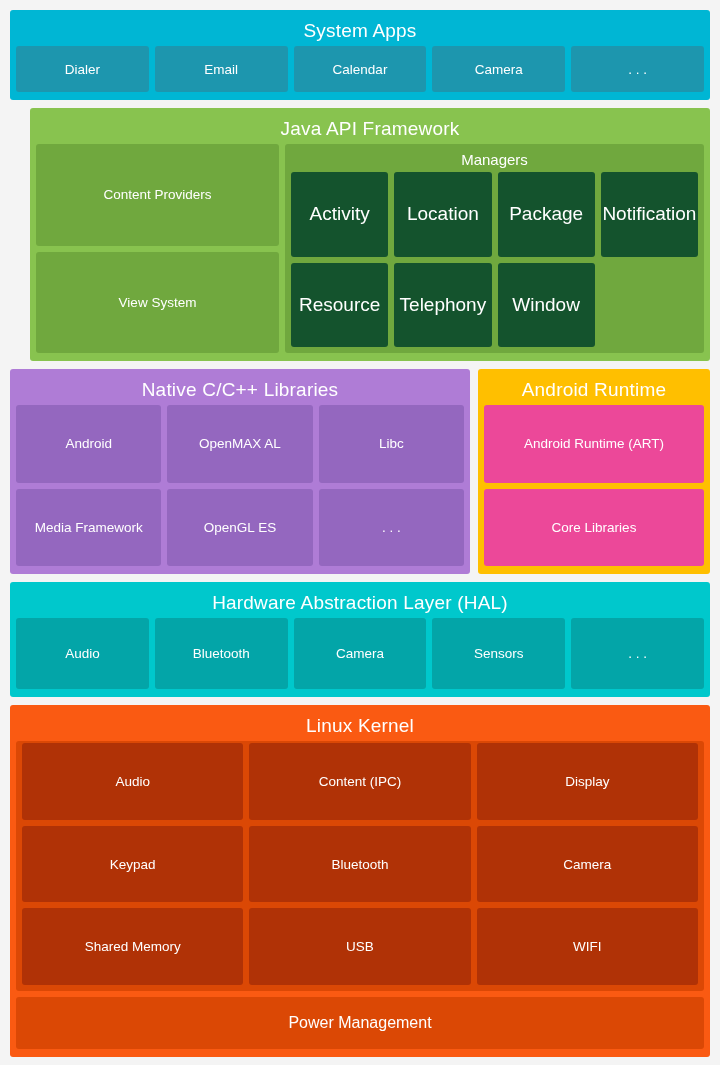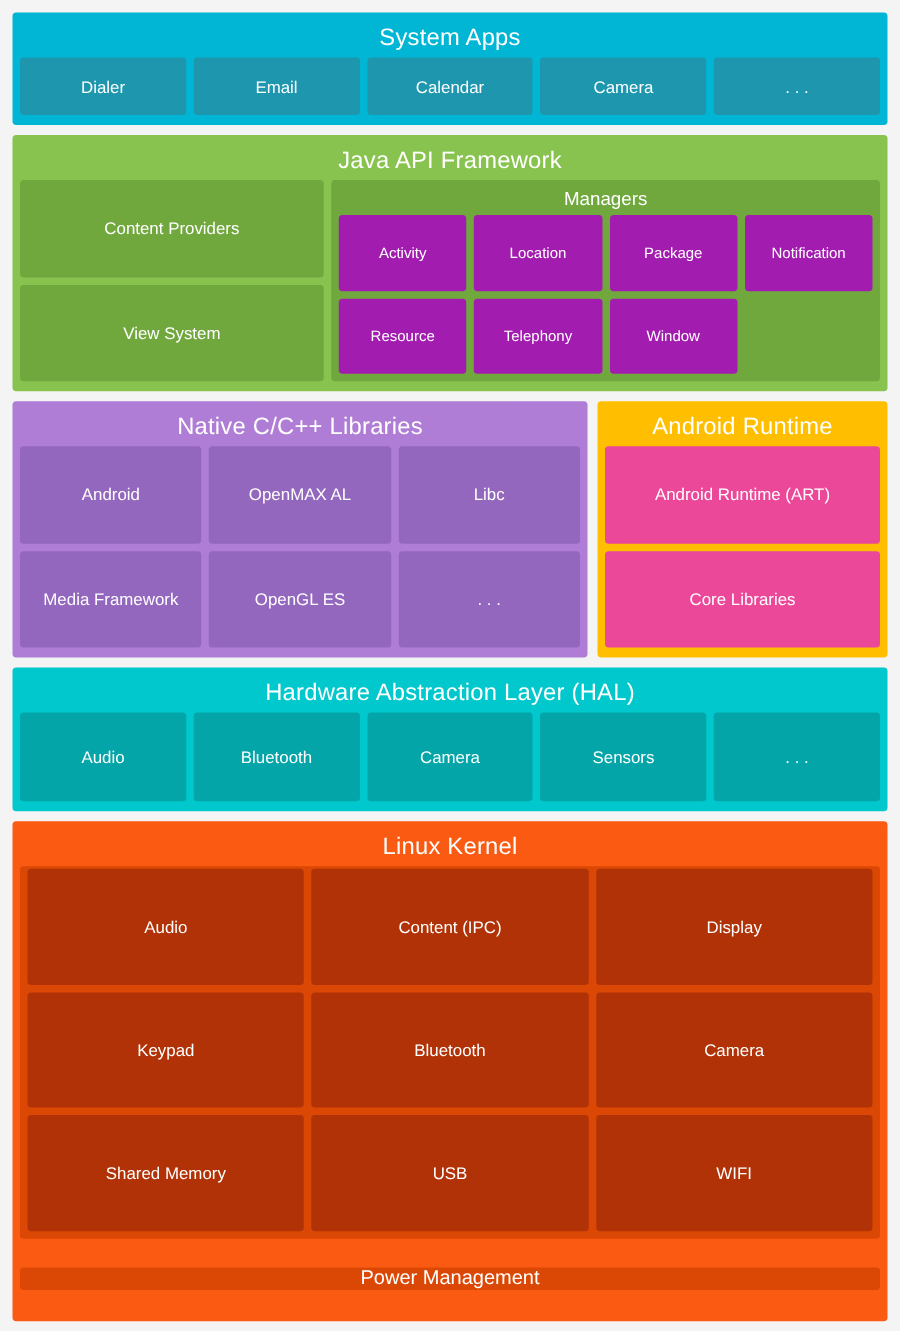--- a/index.html
+++ b/index.html
@@ -63,21 +63,22 @@
   .sysapps {
     background: #00b6d4;
     height: 90px;
   }
   .sysapps .row { flex: 1; padding-bottom: 2px; }
   .sysapps .cell { background: #1d96ae; }
 
   
   .javaapi {
     background: #88c34f;
-    height: 205px;
+    height: 253px;
+    margin-left: 20px;
   }
   .javaapi .body {
     display: flex;
     gap: 6px;
     flex: 1;
     padding-bottom: 2px;
   }
   .javaapi .left-col {
     display: flex;
     flex-direction: column;
@@ -106,22 +107,22 @@
     user-select: none;
   }
   .managers-rows {
     flex: 1;
     display: flex;
     flex-direction: column;
     gap: 6px;
   }
   .managers-rows .row { flex: 1 1 0; }
   .managers-rows .cell {
-    background: #a21caf;
-    font-size: 12px;
+    background: #14532d;
+    font-size: 19px;
   }
   .managers-rows .row.second { justify-content: center; }
   .managers-rows .row.second .cell { max-width: 107px; }
   .managers-rows .row.second .spacer {
     flex: 1 1 0;
     max-width: 107px;
     background: transparent;
   }
 
   
@@ -205,21 +206,20 @@
     display: flex;
     flex-direction: column;
     gap: 6px;
     min-height: 0;
   }
   .drivers-rows .row { flex: 1 1 0; }
   .drivers-rows .cell { background: #b03206; }
   .power-row {
     height: 52px;
     flex: 0 0 52px;
-    align-items: center;
   }
   .power-row .cell {
     background: #db4805;
     font-size: 16px;
   }
 </style>
 </head>
 <body>
 
 <div class="diagram">

